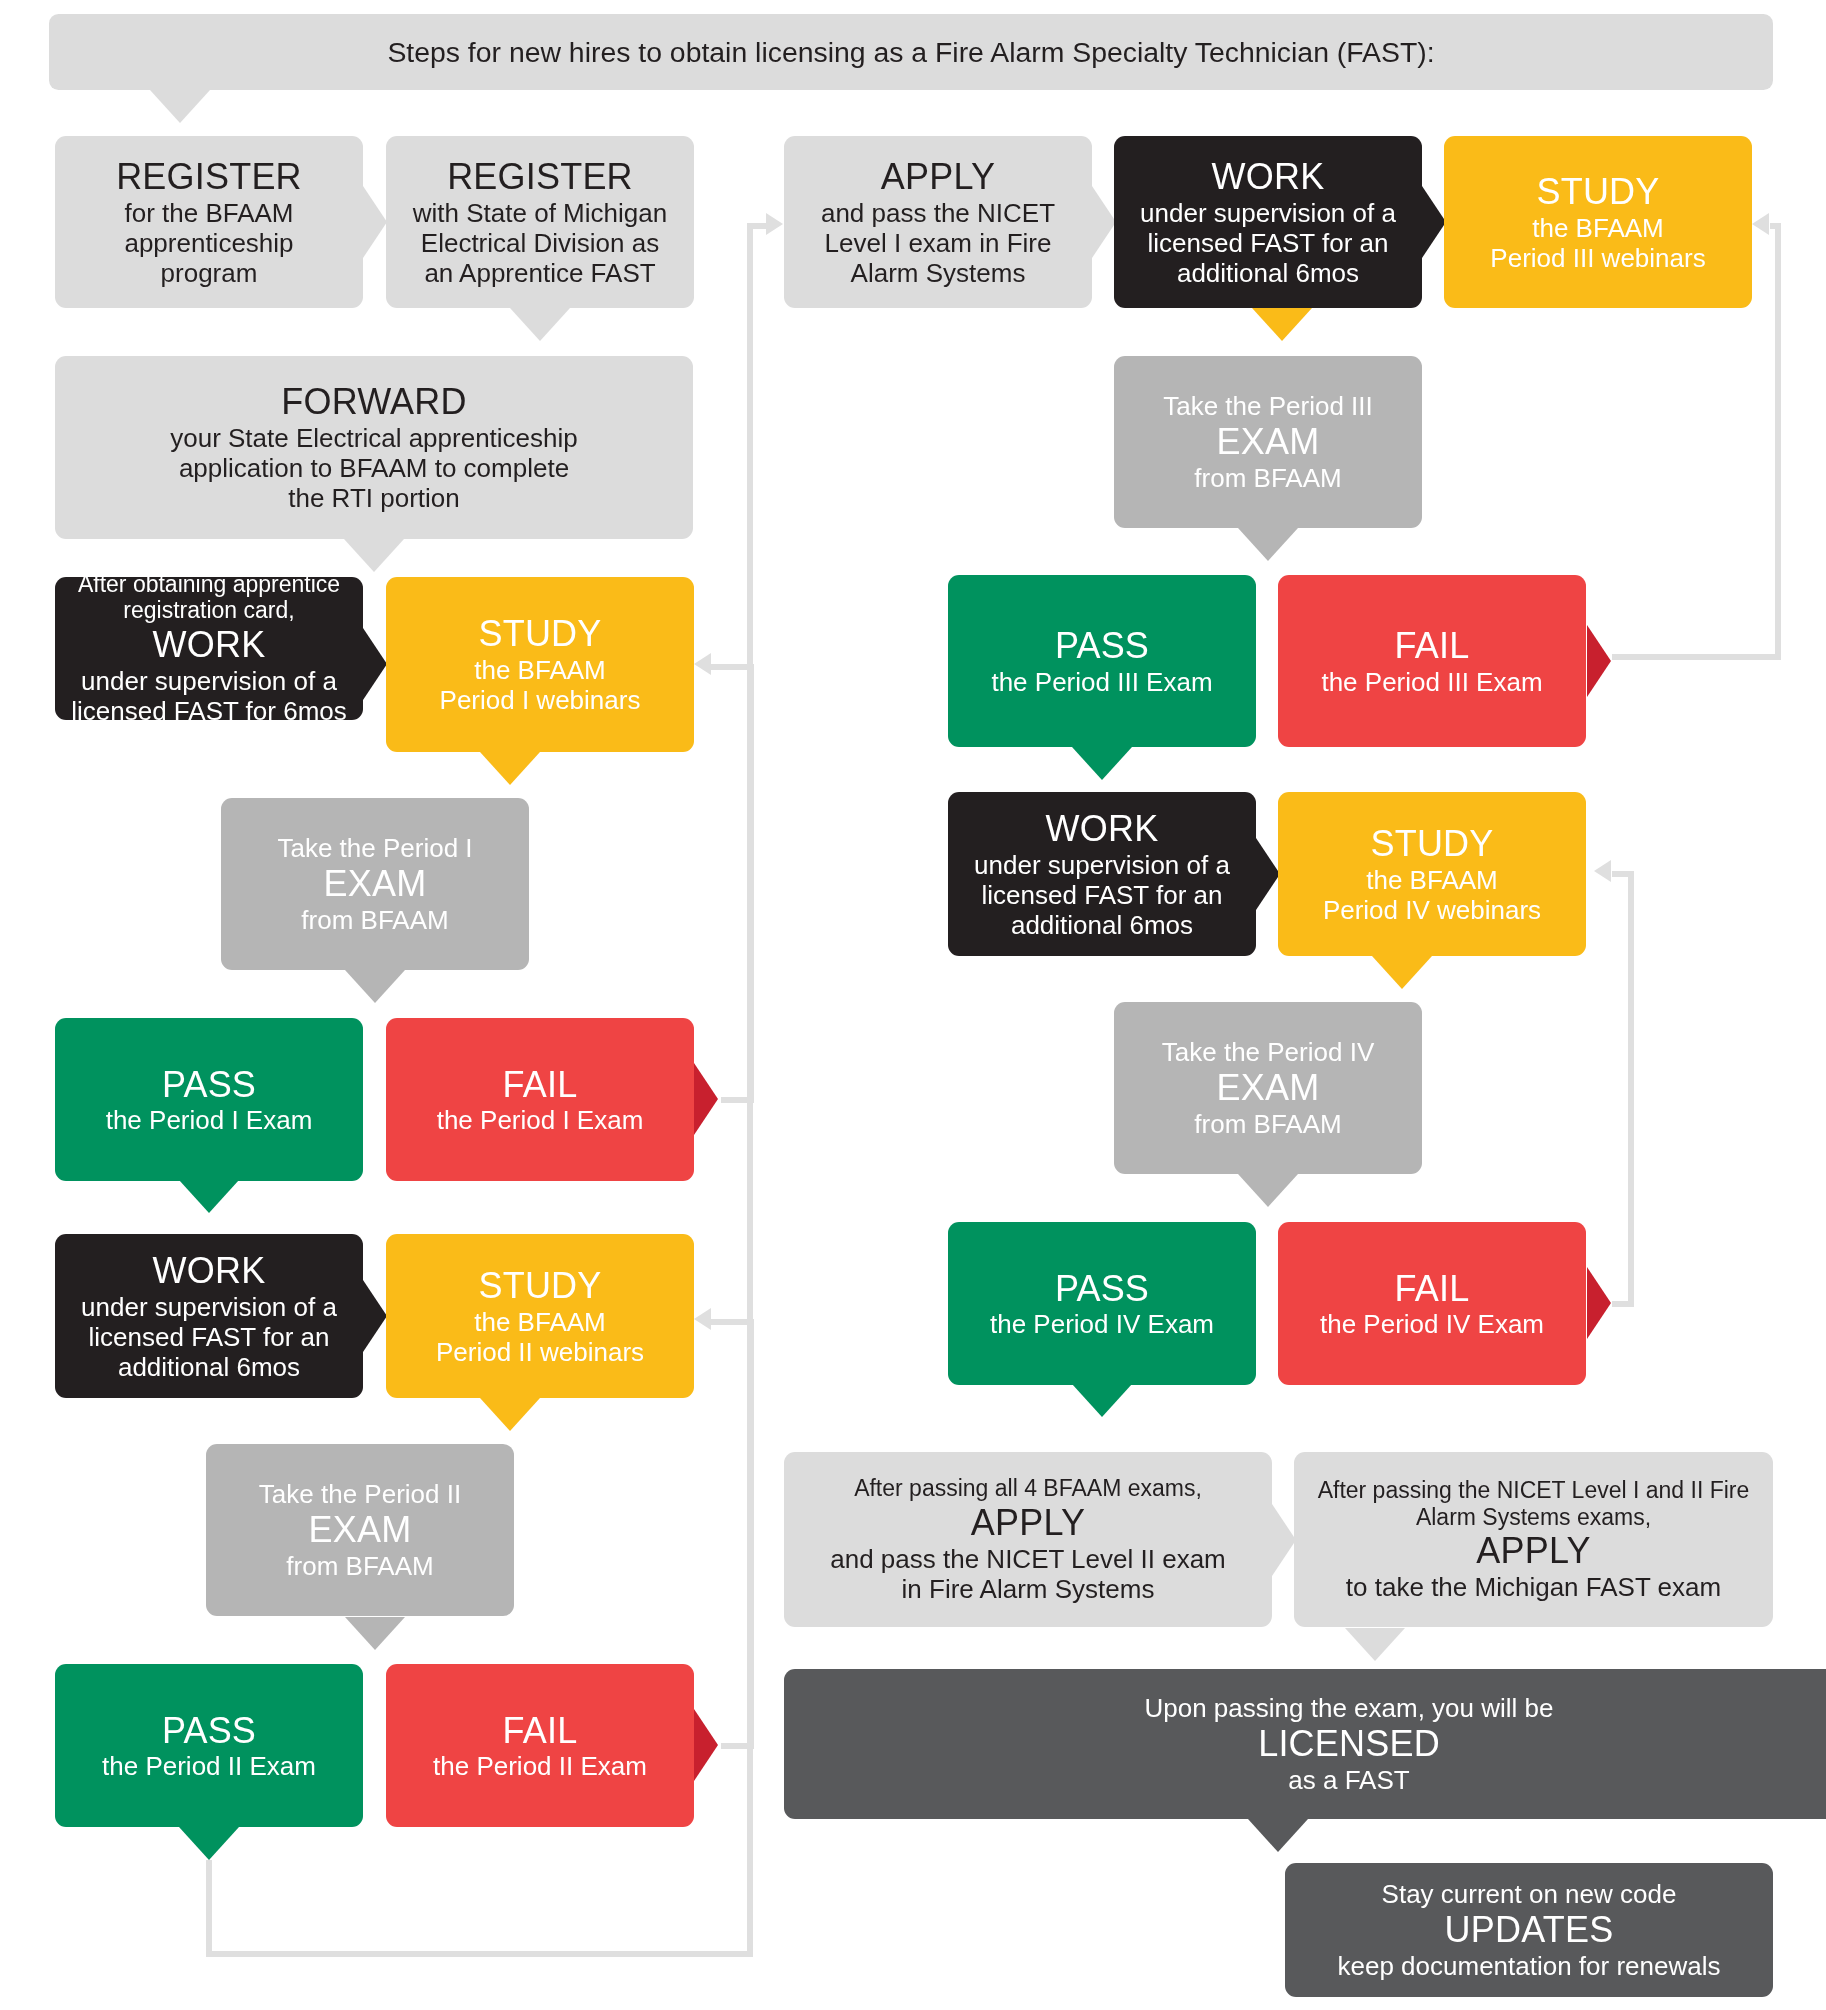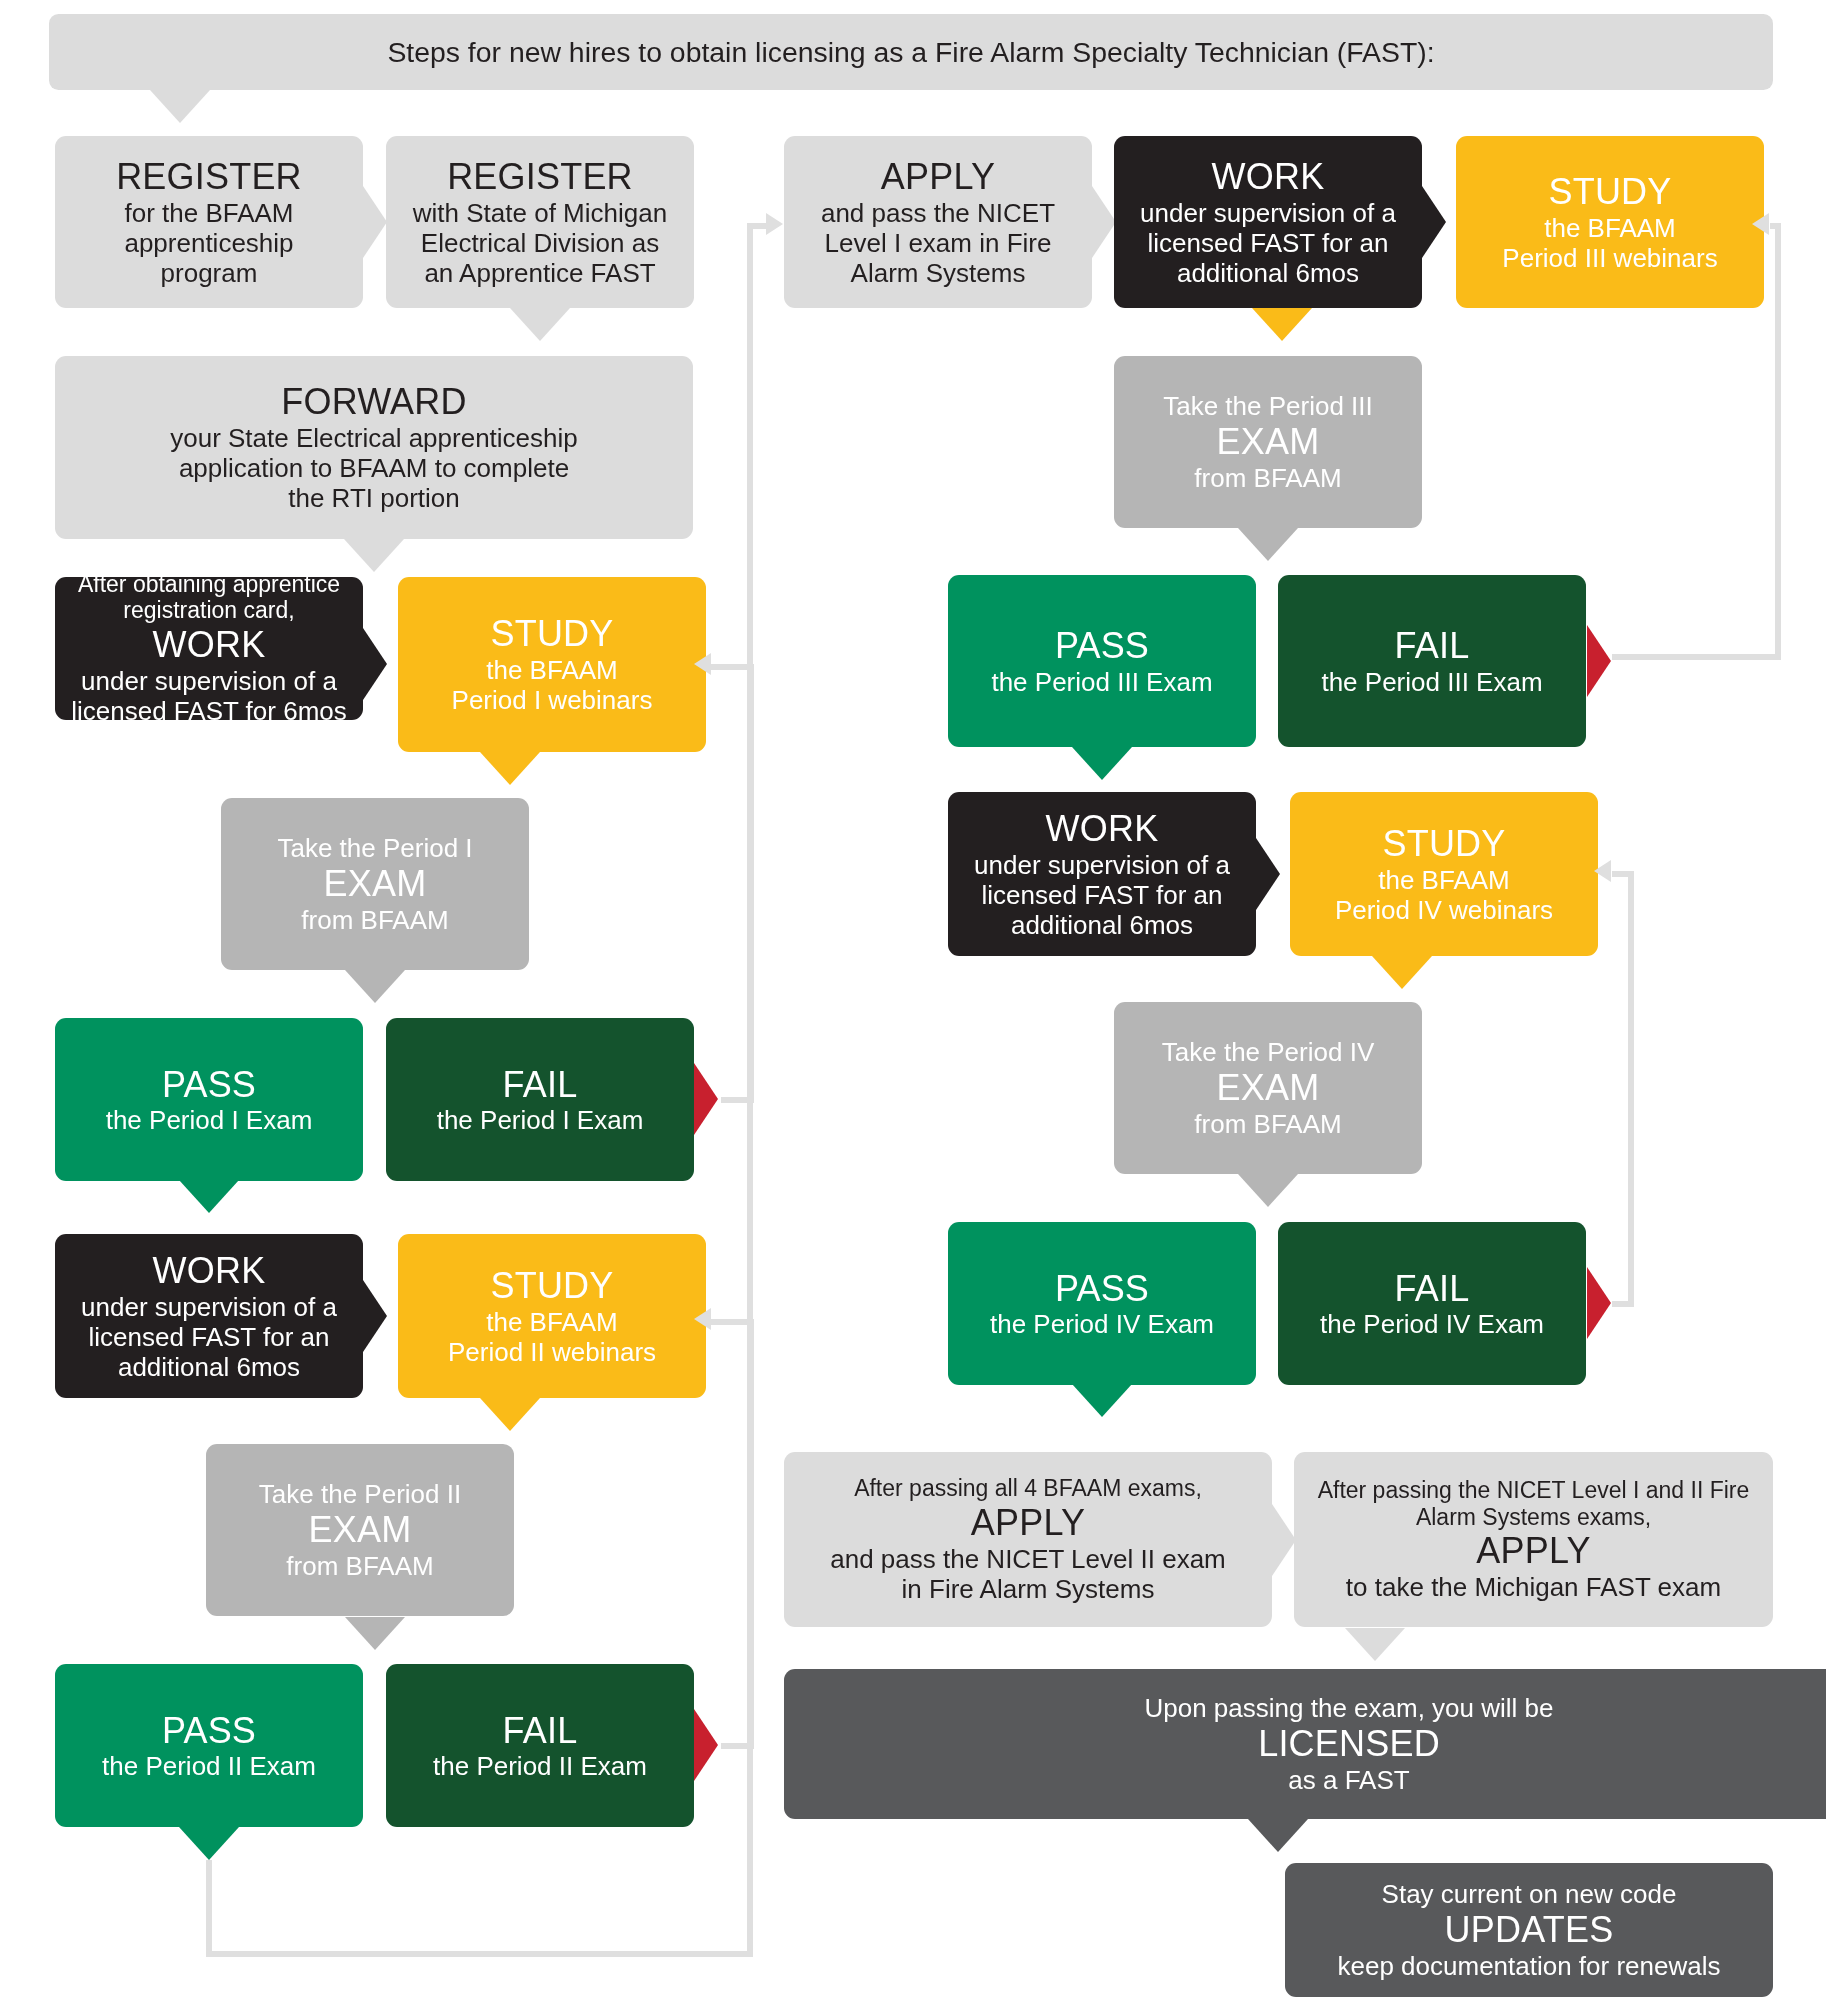--- a/index.html
+++ b/index.html
@@ -21,23 +21,23 @@
   }
   .node .big{font-size:36px;font-weight:400;letter-spacing:0.2px;}
   .node .sm{font-size:26px;font-weight:400;}
   .node .xs{font-size:23px;font-weight:400;}
 
   
   .f-lgray{background:#dcdcdc;color:#231f20;}
   .f-mgray{background:#b5b5b5;color:#ffffff;}
   .f-dgray{background:#58595b;color:#ffffff;}
   .f-black{background:#231f20;color:#ffffff;}
-  .f-yellow{background:#fabb18;color:#ffffff;margin-left:12px;}
+  .f-yellow{background:#fabb18;color:#ffffff;}
   .f-green{background:#00925e;color:#ffffff;}
-  .f-red{background:#14532d;color:#ffffff;}
+  .f-red{background:#ef4444;color:#ffffff;}
 
   
   .tail-down{
     position:absolute;
     width:0;height:0;
     border-left:30px solid transparent;
     border-right:30px solid transparent;
   }
   .t-lgray{border-top:33px solid #dcdcdc;}
   .t-mgray{border-top:33px solid #b5b5b5;}

